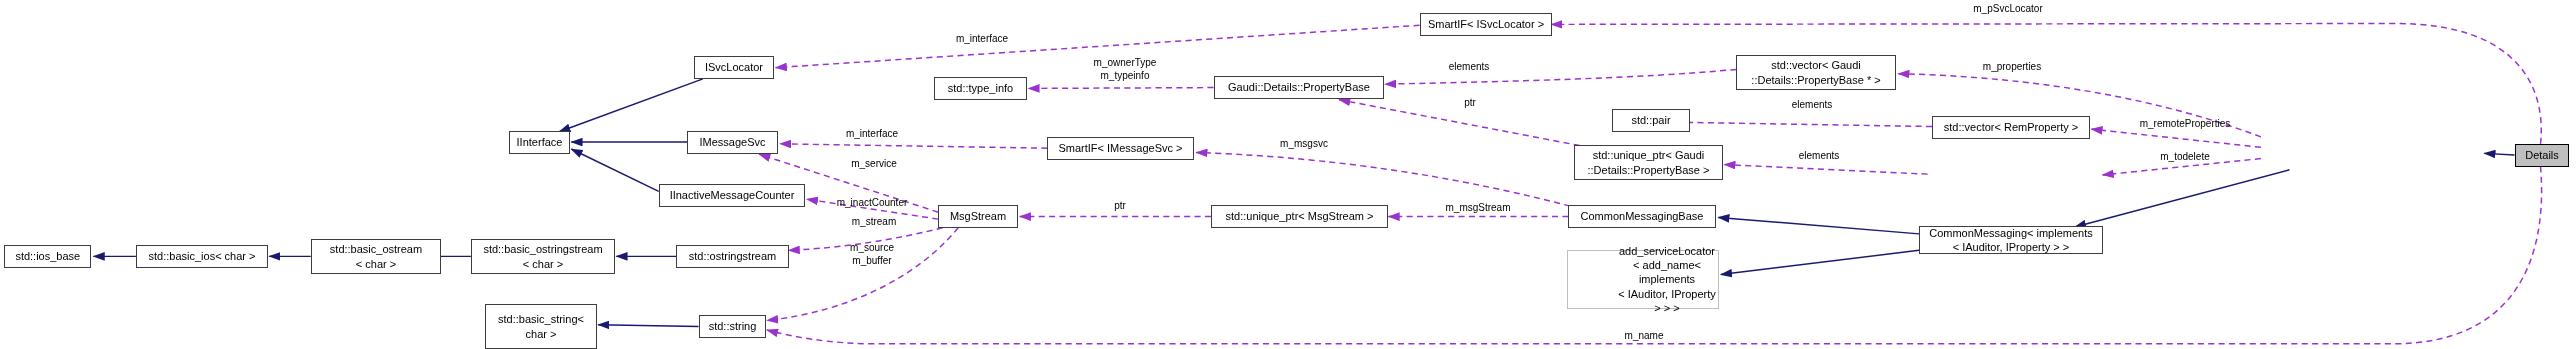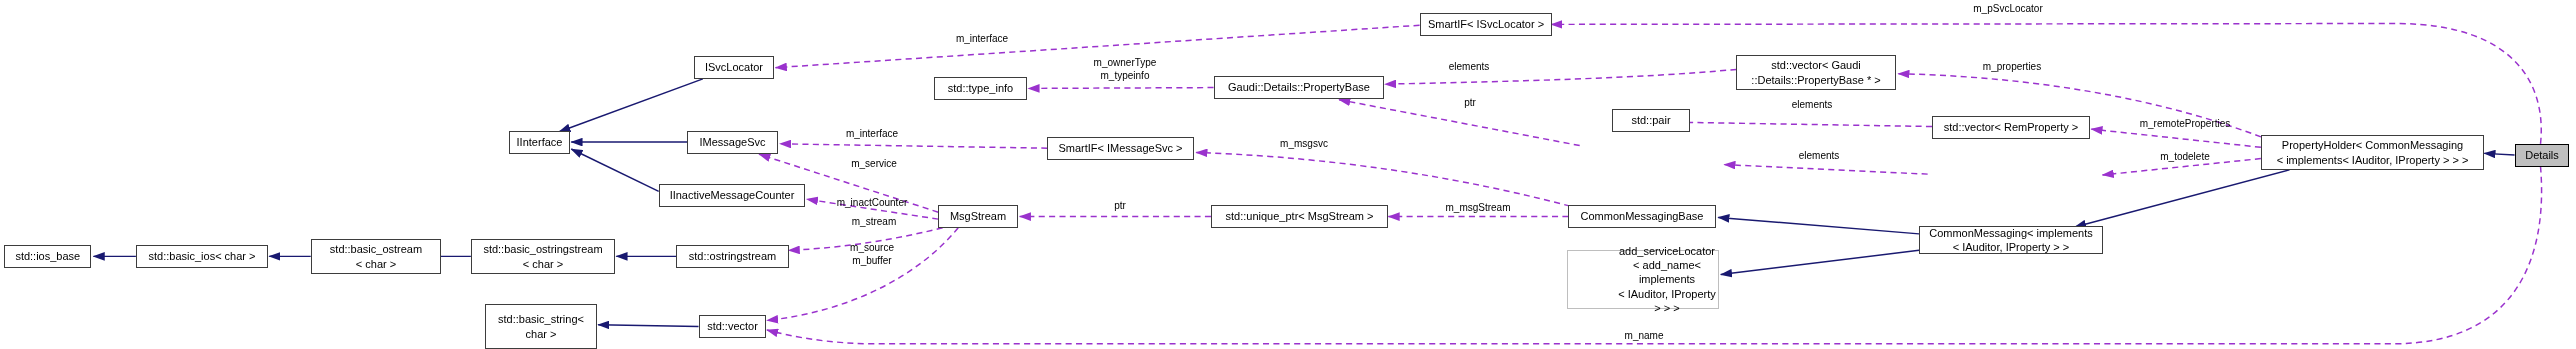--- a/index.html
+++ b/index.html
@@ -68,44 +68,44 @@
 
   <div class="node" style="left:4.3px;top:245px;width:87px;height:22.5px">std::ios_base</div>
   <div class="node" style="left:136px;top:245px;width:132px;height:22.5px">std::basic_ios&lt; char &gt;</div>
   <div class="node" style="left:311px;top:239px;width:130px;height:35px">std::basic_ostream
 &lt; char &gt;</div>
   <div class="node" style="left:471px;top:239px;width:144px;height:35px">std::basic_ostringstream
 &lt; char &gt;</div>
   <div class="node" style="left:676px;top:245px;width:113px;height:22.5px">std::ostringstream</div>
   <div class="node" style="left:485px;top:304px;width:112px;height:45px">std::basic_string&lt;
 char &gt;</div>
-  <div class="node" style="left:699px;top:315px;width:67px;height:22.5px">std::vector</div>
+  <div class="node" style="left:699px;top:315px;width:67px;height:22.5px">std::string</div>
   <div class="node" style="left:509px;top:131px;width:61px;height:22.5px">IInterface</div>
   <div class="node" style="left:687px;top:131px;width:91px;height:22.5px">IMessageSvc</div>
   <div class="node" style="left:659px;top:184px;width:146px;height:22.5px">IInactiveMessageCounter</div>
   <div class="node" style="left:938px;top:205px;width:80px;height:22.5px">MsgStream</div>
   <div class="node" style="left:694px;top:56px;width:80px;height:22.5px">ISvcLocator</div>
   <div class="node" style="left:934px;top:77px;width:93px;height:22.5px">std::type_info</div>
   <div class="node" style="left:1047px;top:137px;width:147px;height:22.5px">SmartIF&lt; IMessageSvc &gt;</div>
   <div class="node" style="left:1214px;top:76px;width:170px;height:22.5px">Gaudi::Details::PropertyBase</div>
   <div class="node" style="left:1420px;top:13px;width:132px;height:22.5px">SmartIF&lt; ISvcLocator &gt;</div>
   <div class="node" style="left:1736px;top:55px;width:160px;height:35px">std::vector&lt; Gaudi
 ::Details::PropertyBase * &gt;</div>
   <div class="node" style="left:1612px;top:109px;width:78px;height:22.5px">std::pair</div>
   <div class="node" style="left:1932px;top:116px;width:158px;height:22.5px">std::vector&lt; RemProperty &gt;</div>
+  <div class="node" style="left:1574px;top:145px;width:149px;height:35px">std::unique_ptr&lt; Gaudi
+::Details::PropertyBase &gt;</div>
   <div class="node" style="left:1211px;top:205px;width:177px;height:22.5px">std::unique_ptr&lt; MsgStream &gt;</div>
   <div class="node" style="left:1568px;top:205px;width:148px;height:22.5px">CommonMessagingBase</div>
   <div class="node tpl" style="left:1567px;top:250px;width:152px;height:59px">add_serviceLocator
 &lt; add_name&lt; implements
 &lt; IAuditor, IProperty
 &gt; &gt; &gt;</div>
   <div class="node" style="left:1919px;top:226px;width:184px;height:28px">CommonMessaging&lt; implements
 &lt; IAuditor, IProperty &gt; &gt;</div>
-  <div class="node" style="left:2261px;top:135px;width:223px;height:35px">PropertyHolder&lt; CommonMessaging
-&lt; implements&lt; IAuditor, IProperty &gt; &gt; &gt;</div>
   <div class="node hl" style="left:2515px;top:144px;width:54px;height:22.5px">Details</div>
 
   <div class="elabel" style="left:982px;top:33px">m_interface</div>
   <div class="elabel" style="left:1125px;top:57px">m_ownerType
 m_typeinfo</div>
   <div class="elabel" style="left:1469px;top:61px">elements</div>
   <div class="elabel" style="left:1470px;top:97px">ptr</div>
   <div class="elabel" style="left:872px;top:128px">m_interface</div>
   <div class="elabel" style="left:1304px;top:138px">m_msgsvc</div>
   <div class="elabel" style="left:874px;top:158px">m_service</div>

